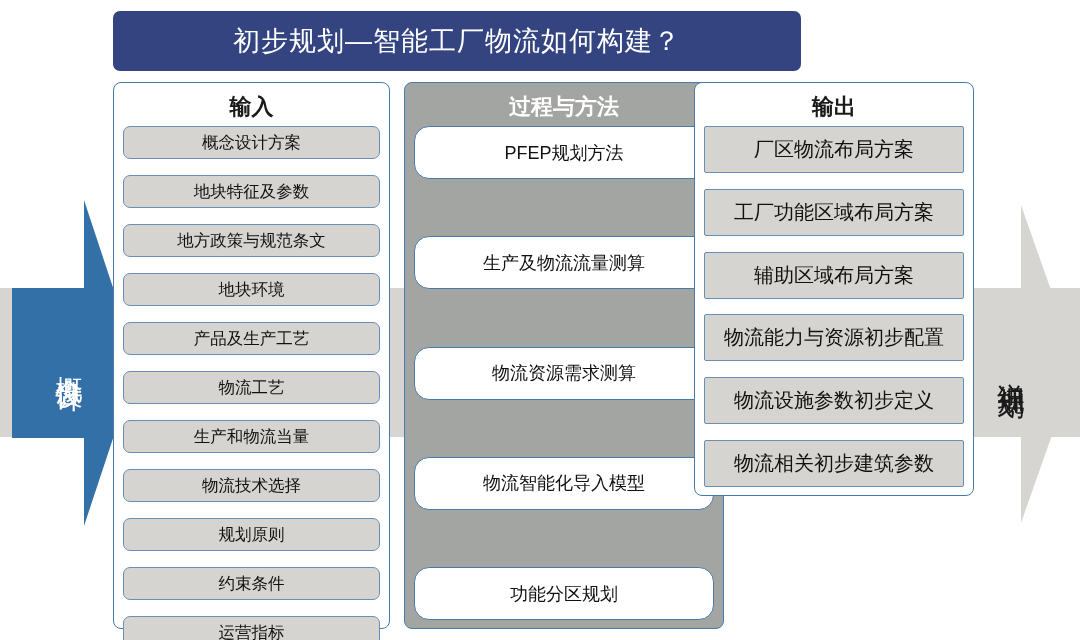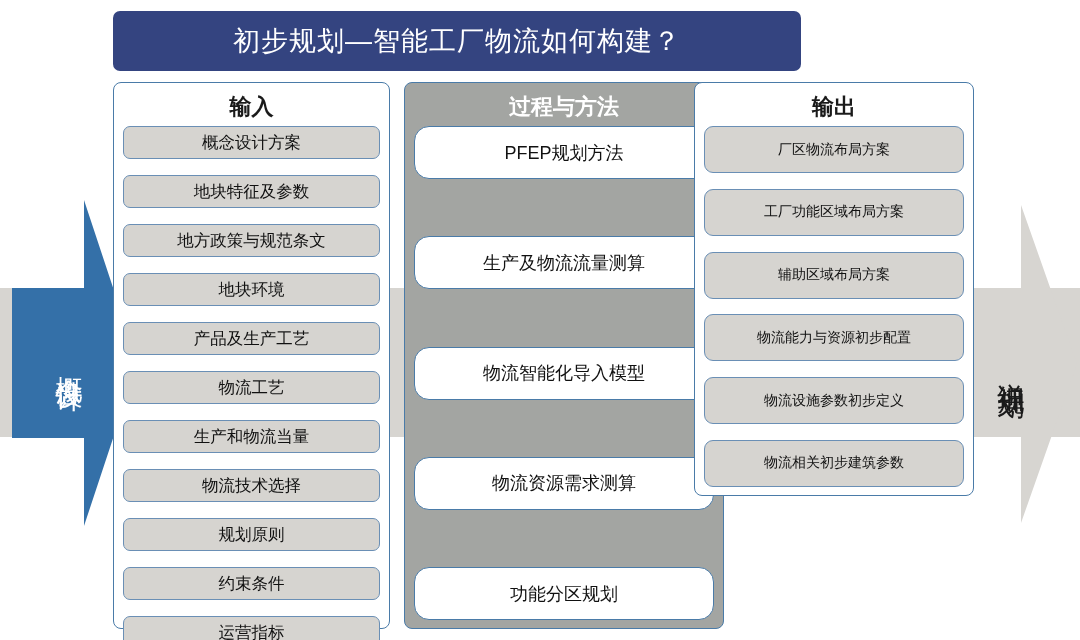--- a/index.html
+++ b/index.html
@@ -177,22 +177,22 @@
   .col-process .item {
     background: #ffffff;
     border: 1.5px solid #4A7BA8;
     border-radius: 15px;
     height: 53px;
     font-size: 18px;
   }
 
   .col-output .item {
     height: 47px;
-    font-size: 14px;
-    border-radius: 9px;
+    font-size: 20px;
+    border-radius: 2px;
   }
 </style>
 </head>
 <body>
 
 <div id="stage">
 
   <div class="band"></div>
 
   <div class="arrow-left">
@@ -229,22 +229,22 @@
       <div class="item">运营指标</div>
       <div class="item">其他</div>
     </div>
   </div>
 
   <div class="col col-process">
     <div class="col-title">过程与方法</div>
     <div class="items spread">
       <div class="item">PFEP规划方法</div>
       <div class="item">生产及物流流量测算</div>
+      <div class="item">物流资源需求测算</div>
       <div class="item">物流智能化导入模型</div>
-      <div class="item">物流资源需求测算</div>
       <div class="item">功能分区规划</div>
     </div>
   </div>
 
   <div class="col col-output">
     <div class="col-title">输出</div>
     <div class="items spread">
       <div class="item">厂区物流布局方案</div>
       <div class="item">工厂功能区域布局方案</div>
       <div class="item">辅助区域布局方案</div>

